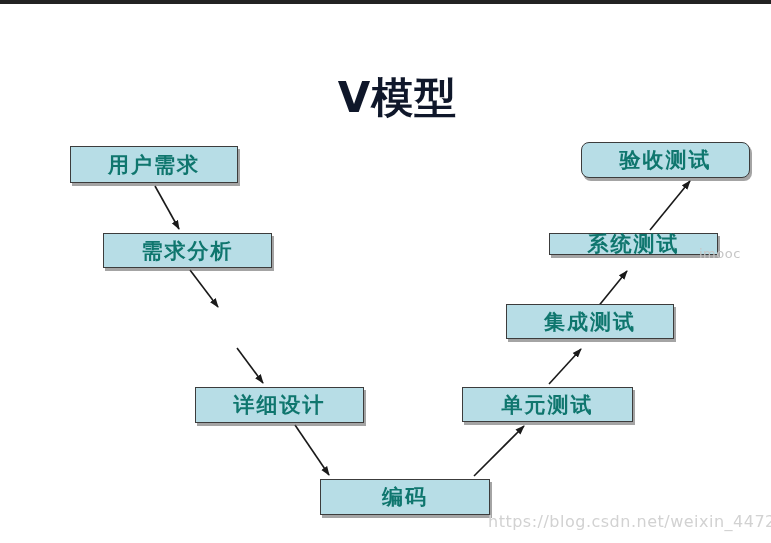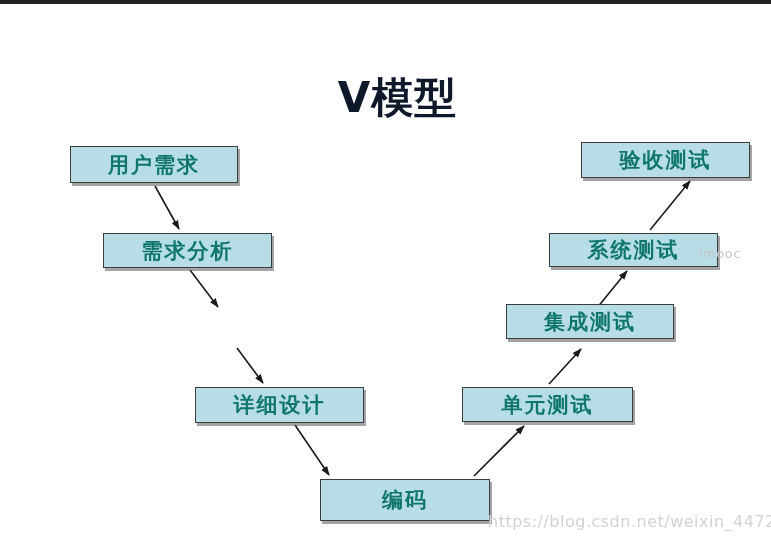--- a/index.html
+++ b/index.html
@@ -97,32 +97,32 @@
 
   <div class="node" style="left:70px;  top:146px; width:168px; height:37px;">
     <span>用户需求</span>
   </div>
   <div class="node" style="left:103px; top:233px; width:169px; height:35px;font-family:Liberation Serif, serif;">
     <span>需求分析</span>
   </div>
   <div class="node" style="left:195px; top:387px; width:169px; height:36px;">
     <span>详细设计</span>
   </div>
-  <div class="node" style="left:320px; top:479px; width:170px; height:42px;">
+  <div class="node" style="left:320px; top:479px; width:170px; height:36px;">
     <span>编码</span>
   </div>
   <div class="node" style="left:462px; top:387px; width:171px; height:35px;">
     <span>单元测试</span>
   </div>
   <div class="node" style="left:506px; top:304px; width:168px; height:35px;">
     <span>集成测试</span>
   </div>
-  <div class="node" style="left:549px; top:233px; width:169px; height:34px;">
+  <div class="node" style="left:549px; top:233px; width:169px; height:22px;">
     <span>系统测试</span>
   </div>
-  <div class="node" style="left:581px; top:142px; width:169px; height:36px;">
+  <div class="node" style="left:581px; top:142px; width:169px; height:36px;border-radius:8px;">
     <span>验收测试</span>
   </div>
 
   <div class="wm-imooc">imooc</div>
   <div class="wm-csdn">https://blog.csdn.net/weixin_44725380</div>
 
 </div>
 
 </body></html>

